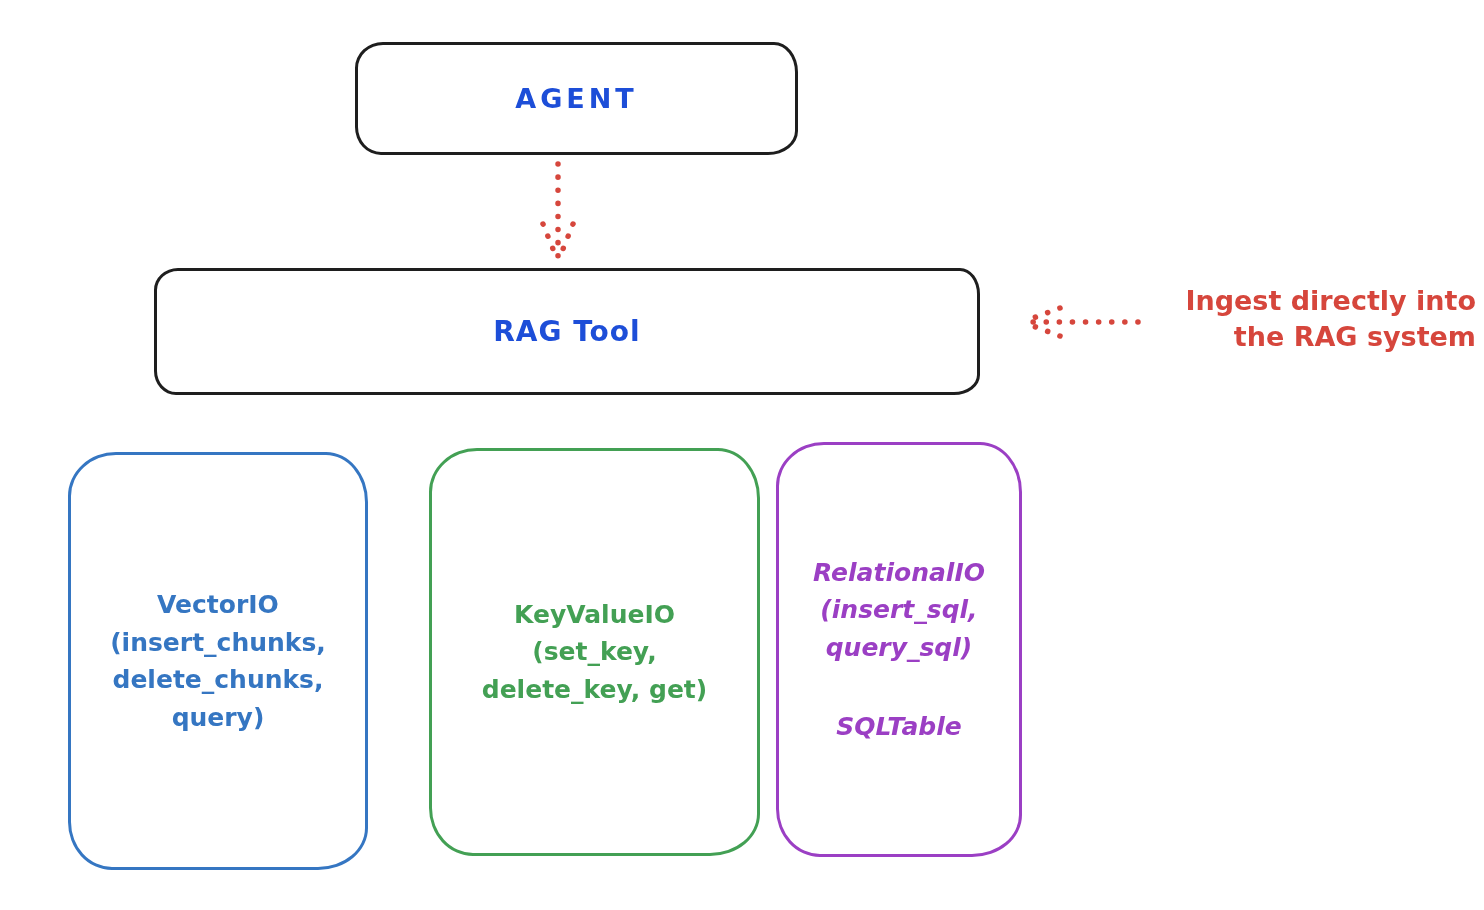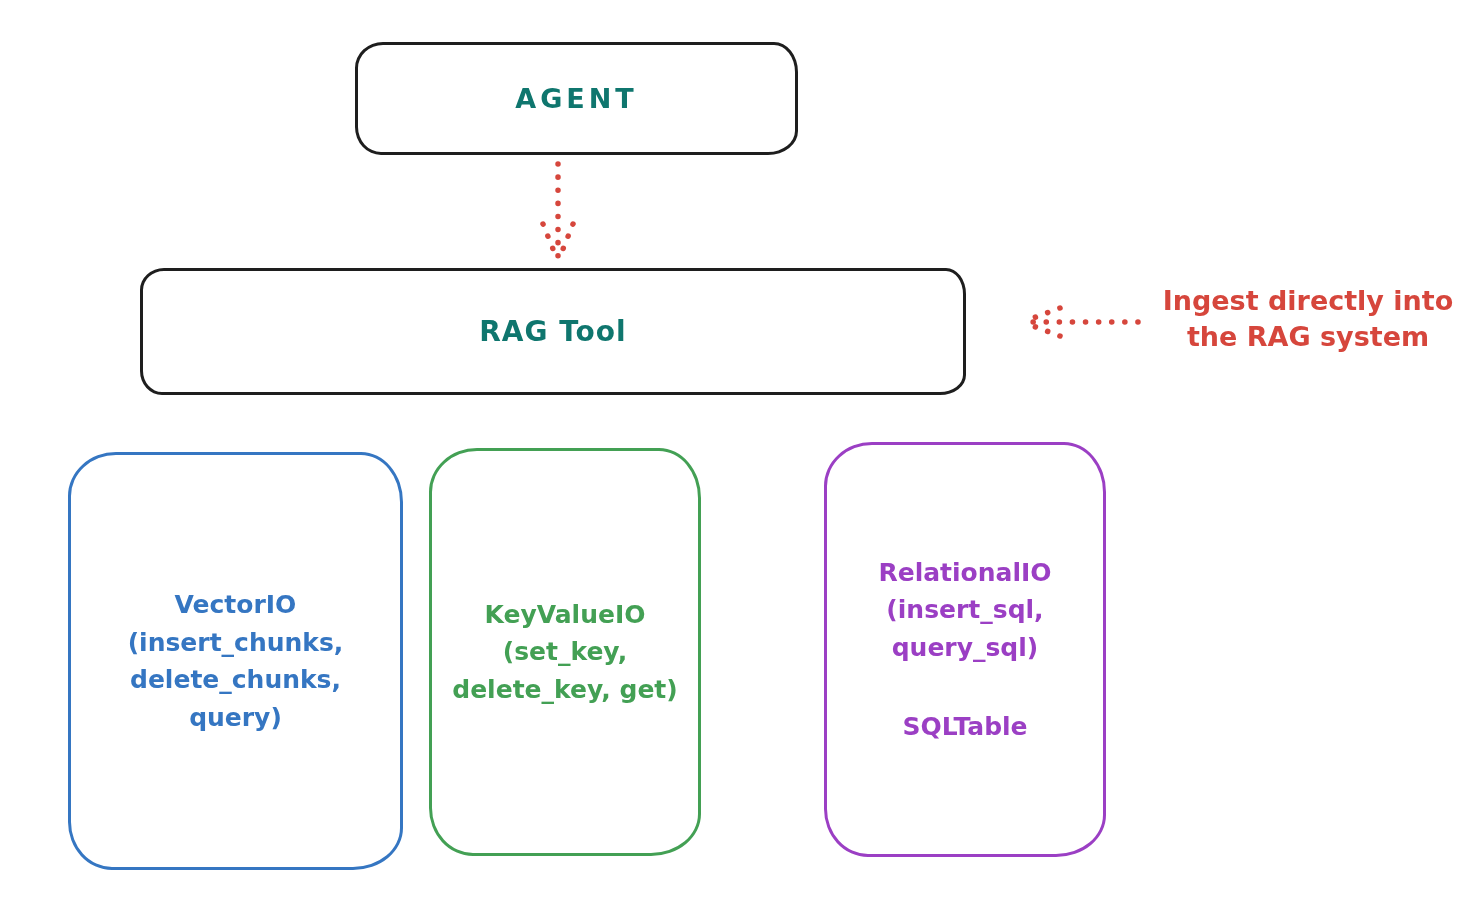--- a/index.html
+++ b/index.html
@@ -19,52 +19,52 @@
     position: absolute;
     box-sizing: border-box;
     background: #ffffff;
     display: flex;
     align-items: center;
     justify-content: center;
     text-align: center;
   }
   .black-box {
     border: 3.5px solid #1e1e1e;
-    color: #0f766e;
+    color: #1d4ed8;
   }
   .agent-box {
     left: 355px; top: 42px;
     width: 443px; height: 113px;
     border-radius: 28px 24px 30px 26px / 26px 30px 24px 28px;
     font-size: 27px;
     font-weight: bold;
     letter-spacing: 4px;
   }
   .rag-box {
-    left: 140px; top: 268px;
+    left: 154px; top: 268px;
     width: 826px; height: 127px;
     border-radius: 24px 20px 26px 22px / 22px 26px 20px 24px;
     font-size: 28px;
     font-weight: bold;
     letter-spacing: 1px;
   }
   .io-box {
     border-width: 3.5px;
     border-style: solid;
     border-radius: 48px 42px 50px 44px / 44px 50px 42px 48px;
     flex-direction: column;
     font-weight: bold;
     font-size: 25px;
     line-height: 1.5;
   }
   .io-box .io-title { white-space: pre-line; }
   .io-box .io-subtitle { margin-top: 42px; white-space: pre-line; }
-  .io-vector     { left: 68px;  top: 452px; width: 335px; height: 418px; }
-  .io-keyvalue   { left: 429px; top: 448px; width: 272px; height: 408px; }
-  .io-relational { left: 824px; top: 442px; width: 282px; height: 415px; }
+  .io-vector     { left: 68px;  top: 452px; width: 300px; height: 418px; }
+  .io-keyvalue   { left: 429px; top: 448px; width: 331px; height: 408px; }
+  .io-relational { left: 776px; top: 442px; width: 246px; height: 415px; font-style: italic; }
   .arrow {
     position: absolute;
   }
   .arrow-down { left: 536px; top: 160px; }
   .arrow-left { left: 1016px; top: 300px; }
   .annotation {
     position: absolute;
     left: 1140px; top: 283px;
     width: 336px;
     text-align: center;
@@ -96,21 +96,21 @@
   </div>
 
   <svg class="arrow arrow-left" width="126" height="44" viewBox="0 0 126 44">
     <g stroke="#d6463c" stroke-width="5.5" stroke-linecap="round" fill="none" stroke-dasharray="0.1 13">
       <path d="M122 22 L12 22"></path>
       <path d="M44 8 L9 21"></path>
       <path d="M44 36 L9 23"></path>
     </g>
   </svg>
 
-  <div class="annotation" style="color: rgb(214, 70, 60); border-color: rgb(214, 70, 60);">Ingest directly into
+  <div class="annotation" style="color: rgb(214, 70, 60); border-color: rgb(214, 70, 60); text-align: right;">Ingest directly into
 the RAG system</div>
 
   <div class="box io-box io-vector" style="color: rgb(53, 118, 194); border-color: rgb(53, 118, 194);">
     <div class="io-title">VectorIO
 (insert_chunks,
 delete_chunks,
 query)</div>
   </div>
 
   <div class="box io-box io-keyvalue" style="color: rgb(67, 160, 84); border-color: rgb(67, 160, 84);">

